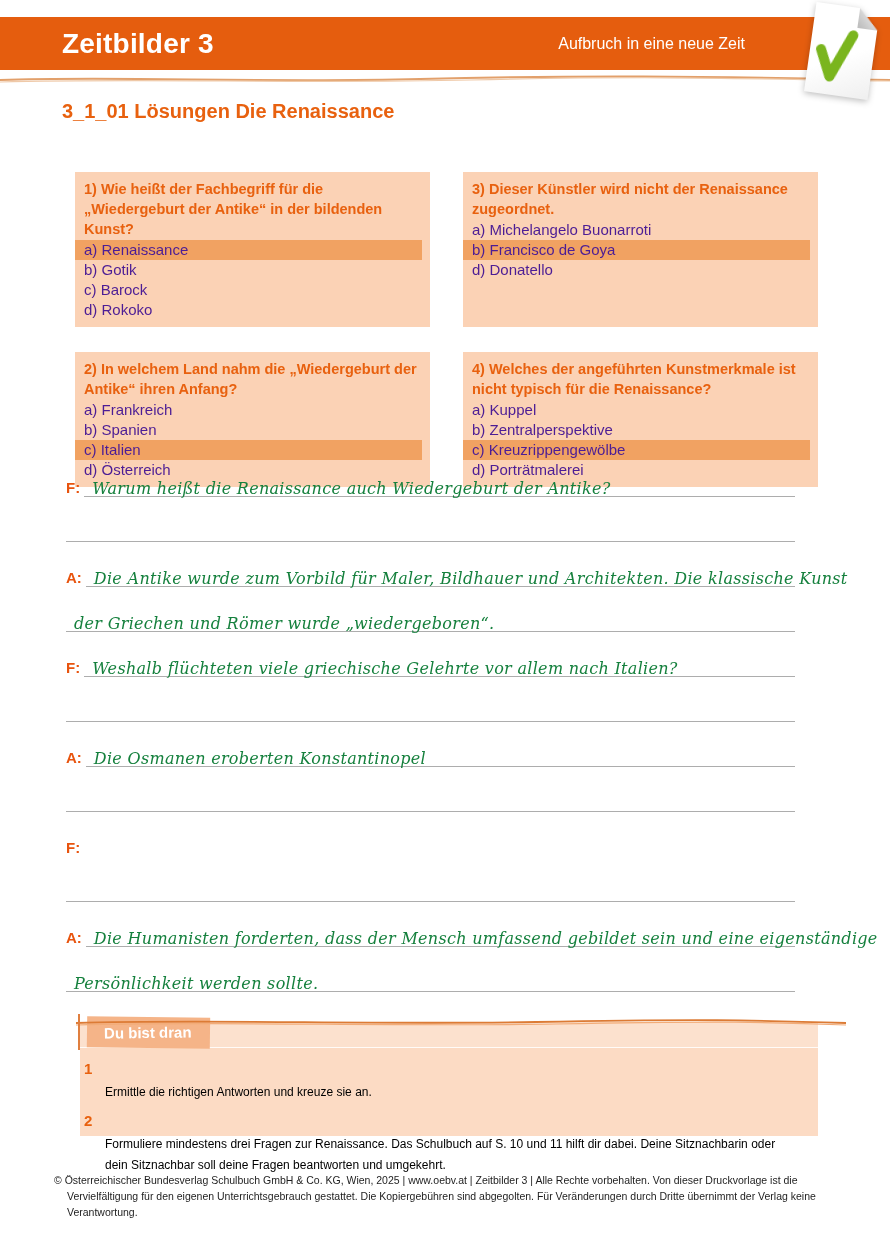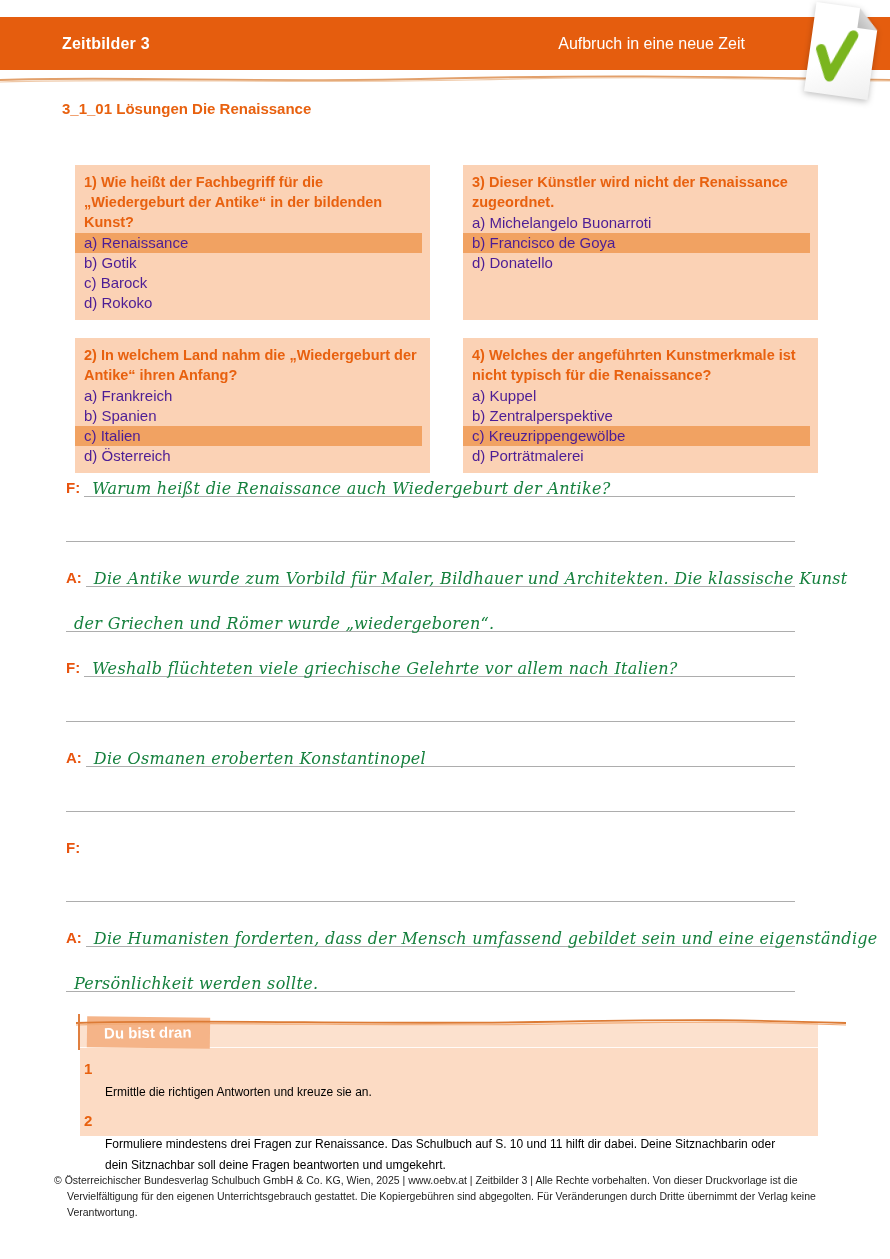--- a/index.html
+++ b/index.html
@@ -9,21 +9,21 @@
     overflow:hidden; font-family:"Liberation Sans", sans-serif;
   }
 
   
   .header-bar {
     position:absolute; left:0; top:17px; width:100%; height:53px;
     background:#E55D0E;
   }
   .book-title {
     position:absolute; left:62px; top:50%; transform:translateY(-50%);
-    color:#fff; font-size:16px; font-weight:bold; letter-spacing:0.2px;
+    color:#fff; font-size:28px; font-weight:bold; letter-spacing:0.2px;
   }
   .chapter-title {
     position:absolute; right:145px; top:50%; transform:translateY(-50%);
     color:#fff; font-size:16px;margin-left:36px;
   }
   .header-wave { position:absolute; left:0; top:71px; }
 
   
   .paper-icon {
     position:absolute; right:16px; top:6px; width:64px; height:90px;
@@ -38,29 +38,29 @@
   .paper-fold {
     position:absolute; top:0; right:0; width:20px; height:20px;
     background:linear-gradient(225deg,#ffffff 10%,#d8d8d8 50%,#bfbfbf 90%);
     clip-path:polygon(0 0, 100% 100%, 0 100%);
   }
   .check-svg { position:absolute; left:3px; top:20px; }
 
   
   .page-title {
     position:absolute; left:62px; top:100px;
-    color:#E8610F; font-size:15px; font-weight:bold;
+    color:#E8610F; font-size:20px; font-weight:bold;
   }
 
   
   .quiz-grid {
     position:absolute; left:75px; top:165px; width:743px;
     display:grid; grid-template-columns:355px 355px; column-gap:33px; row-gap:18px;
   }
-  .qbox { background:#FBD2B5; padding:7px 0 7px 0; }
+  .qbox { background:#FBD2B5; padding:7px 0 7px 0;margin-top:7px; }
   .q-text {
     color:#E8610F; font-weight:bold; font-size:14.5px; line-height:20px;
     padding:0 10px 1px 9px;
   }
   .option {
     font-size:15px; line-height:20px; color:#4c1d95; padding-left:9px;
   }
   .option.correct { background:#F1A262; width:calc(100% - 8px); }
 
   

